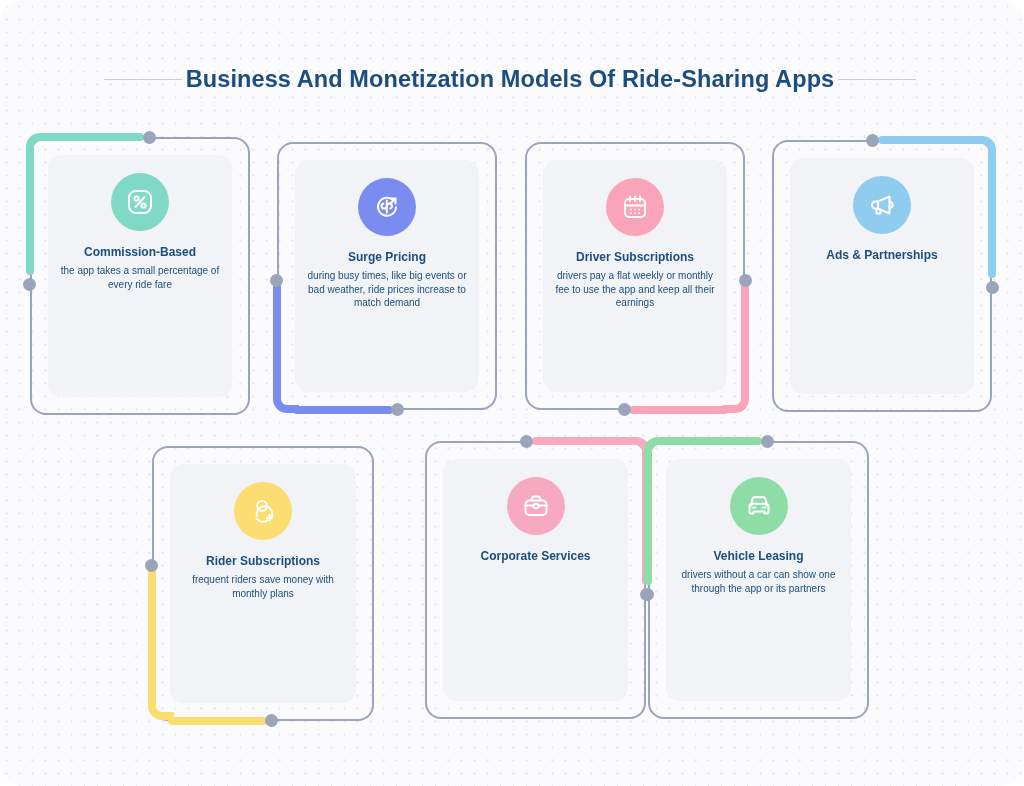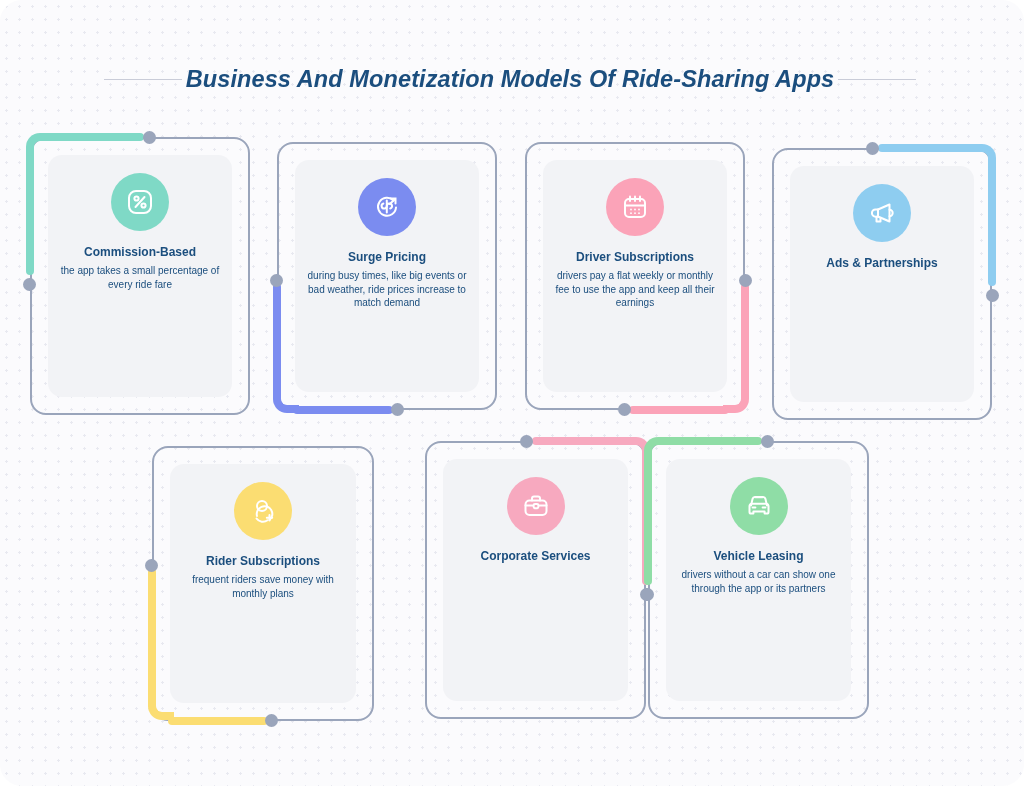--- a/index.html
+++ b/index.html
@@ -30,21 +30,20 @@
   #header {
     position: absolute;
     left: 0;
     top: 56px;
     width: 1020px;
     height: 46px;
     display: flex;
     align-items: center;
     justify-content: center;
     gap: 4px;
-    font-style: italic;
   }
   .rule {
     height: 1px;
     width: 78px;
     background: #c9ccd8;
   }
   #title {
     font-size: 23.5px;
     font-weight: bold;
     color: #1b4e7e;
@@ -230,21 +229,21 @@
           <circle cx="13" cy="23.2" r="0.9" fill="#ffffff" stroke="none"></circle>
           <circle cx="17" cy="23.2" r="0.9" fill="#ffffff" stroke="none"></circle>
           <circle cx="21" cy="23.2" r="0.9" fill="#ffffff" stroke="none"></circle>
         </svg>
       </div>
       <div class="card-title">Driver Subscriptions</div>
       <div class="card-desc">drivers pay a flat weekly or monthly fee to use the app and keep all their earnings</div>
     </div>
   </div>
 
-  <div class="card" style="left:772px; top:148px; width:220px; height:272px;">
+  <div class="card" style="left:772px; top:140px; width:220px; height:272px;">
     <div class="frame"></div>
 
     <div style="position:absolute; left:0; top:0; width:100%; height:100%; color:#8ecdf0;">
       <div class="acc acc-h" style="right:16px; top:-4px; width:98px;"></div>
       <div class="acc acc-corner corner-tr" style="right:-4px; top:-4px;"></div>
       <div class="acc acc-v" style="right:-4px; top:18px; height:120px;"></div>
     </div>
 
     <div class="dot" style="right:113px; top:-6px;"></div>
     <div class="dot" style="right:-7px; top:141px;"></div>

